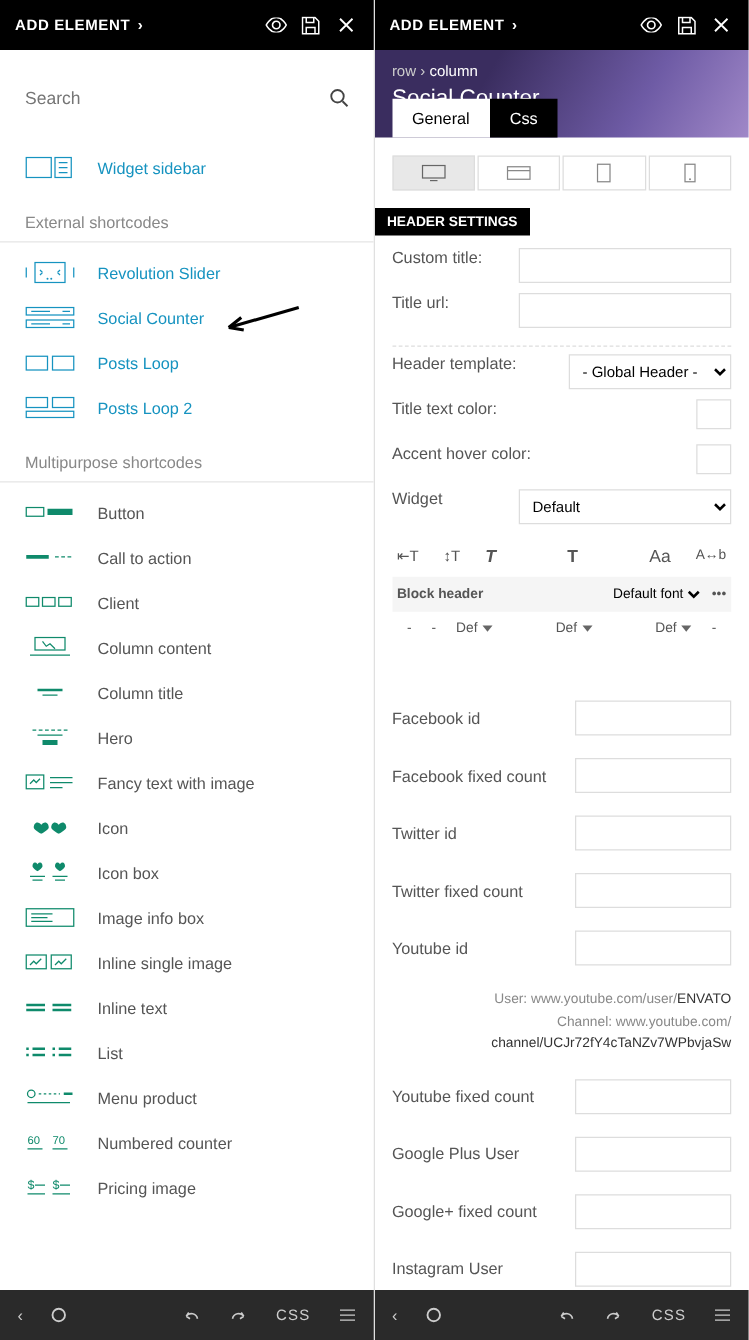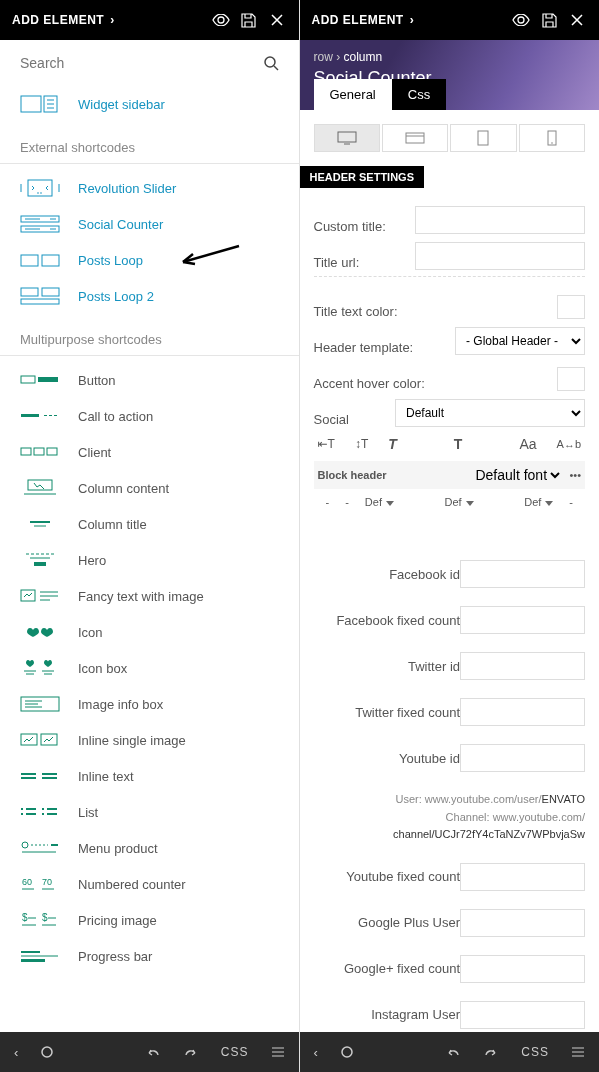--- a/index.html
+++ b/index.html
@@ -5,54 +5,54 @@
 *{margin:0;padding:0;box-sizing:border-box;font-family:Arial,Helvetica,sans-serif;}
 body{width:599px;height:1072px;overflow:hidden;background:#fff;font-size:13px;color:#555;}
 .wrap{display:flex;width:100%;height:100%;}
 .panel{width:50%;display:flex;flex-direction:column;position:relative;}
 .panel-left{border-right:1px solid #e0e0e0;}
 .topbar{height:40px;background:#000;color:#fff;display:flex;align-items:center;padding:0 12px;gap:8px;}
 .add-el{font-weight:bold;font-size:12px;letter-spacing:0.5px;display:flex;align-items:center;gap:6px;}
 .topbar .spacer{flex:1;}
 .topbar .ico{width:20px;height:20px;display:flex;align-items:center;justify-content:center;cursor:pointer;}
 .scroll{flex:1;overflow-y:auto;overflow-x:hidden;}
-.search-row{display:flex;align-items:center;padding:15px 20px;border-bottom:0;gap:16px;}
+.search-row{display:flex;align-items:center;padding:30px 20px;border-bottom:0;gap:16px;}
 .search-input{flex:1;border:none;outline:none;font-size:14px;color:#888;}
 .search-icon{color:#555;}
 .side-item{display:flex;align-items:center;height:36px;padding:0 20px;gap:18px;cursor:pointer;}
 .side-item.active{color:#1693c0;}
 .side-icon{width:40px;height:20px;display:flex;align-items:center;justify-content:center;}
 .sect-head{padding:18px 20px 8px;color:#888;font-size:13px;border-bottom:1px solid #e5e5e5;margin-bottom:6px;}
 .banner{height:70px;background:linear-gradient(120deg,#3a2d5f 30%,#6e5ba5 70%,#a088c8);color:#fff;padding:10px 14px;position:relative;}
 .crumb{font-size:12px;color:#ccc;}
 .crumb b{color:#fff;font-weight:normal;}
 .ptitle{font-size:18px;margin-top:4px;}
 .tabs{display:flex;position:absolute;bottom:0;left:14px;}
 .tab{padding:8px 16px;font-size:13px;background:#000;color:#fff;cursor:pointer;margin-top:32px;}
 .tab.active{background:#fff;color:#000;}
 .device-row{display:flex;padding:14px;gap:2px;}
 .device{flex:1;height:28px;border:1px solid #ddd;display:flex;align-items:center;justify-content:center;cursor:pointer;}
 .device.active{background:#e8e8e8;}
 .sect-label{background:#000;color:#fff;font-size:11px;font-weight:bold;padding:5px 10px;display:inline-block;margin-left:0;}
 .sect-label-wrap{padding:0 14px;}
 .form{padding:10px 14px;}
-.frow{display:flex;align-items:flex-end;min-height:36px;font-size:13px;}
+.frow{display:flex;align-items:flex-start;min-height:36px;font-size:13px;}
 .flab{flex:1;}
 .finput{width:170px;height:28px;border:1px solid #ddd;padding:0 6px;font-size:12px;}
-.fselect{width:190px;height:28px;border:1px solid #ddd;font-size:12px;padding:0 6px;background:#fff;}
+.fselect{width:170px;height:28px;border:1px solid #ddd;font-size:12px;padding:0 6px;background:#fff;}
 .fcolor{width:28px;height:24px;border:1px solid #ddd;}
 .hr{border:none;border-top:1px dashed #ddd;margin:6px 0;}
 .tool-row{display:flex;align-items:center;height:34px;gap:20px;padding:0 4px;font-size:14px;font-family:Georgia,serif;}
 .tool-row2{display:flex;align-items:center;height:28px;gap:6px;font-size:11px;padding:0 4px;background:#f5f5f5;}
 .tool-row2 .lbl{flex:1;font-weight:bold;}
-.sel-sm{font-size:14px;border:none;background:transparent;}
+.sel-sm{font-size:11px;border:none;background:transparent;}
 .tool-row3{display:flex;align-items:center;height:26px;gap:16px;font-size:11px;padding:0 12px;}
 .sfields{padding:6px 14px;}
 .srow{display:flex;align-items:center;min-height:46px;font-size:13px;}
-.srow .flab{flex:1;text-align:right;}
+.srow .flab{flex:1;}
 .srow input{width:125px;height:28px;border:1px solid #ddd;padding:0 6px;}
 .hint{font-size:11px;color:#888;text-align:right;padding:4px 14px;line-height:1.6;}
 .hint b{color:#333;font-weight:normal;}
 .footbar{height:40px;background:#2a2a2a;color:#ccc;display:flex;align-items:center;padding:0 14px;gap:22px;}
 .footbar .sp{flex:1;}
 .arrow-ann{position:absolute;left:175px;top:242px;pointer-events:none;z-index:5;}
 svg{display:block;}
 .triangle-down{width:0;height:0;border-left:4px solid transparent;border-right:4px solid transparent;border-top:5px solid #666;display:inline-block;vertical-align:middle;margin-left:4px;}
 </style>
 </head>
@@ -317,30 +317,20 @@
               <text x="2" y="9" font-size="10" fill="#0f8a6b" font-family="Arial">$</text>
               <text x="22" y="9" font-size="10" fill="#0f8a6b" font-family="Arial">$</text>
               <line x1="8" y1="6" x2="16" y2="6" stroke="#0f8a6b"></line>
               <line x1="28" y1="6" x2="36" y2="6" stroke="#0f8a6b"></line>
               <line x1="2" y1="13" x2="16" y2="13" stroke="#0f8a6b"></line>
               <line x1="22" y1="13" x2="36" y2="13" stroke="#0f8a6b"></line>
             </svg>
           </span>
           <span style="color:#555">Pricing image</span>
         </div>
-    <div class="side-item" style="color:#0f8a6b">
-          <span class="side-icon">
-            <svg width="40" height="12">
-              <line x1="1" y1="2" x2="20" y2="2" stroke="#0f8a6b" stroke-width="2"></line>
-              <line x1="1" y1="6" x2="38" y2="6" stroke="#0f8a6b"></line>
-              <rect x="1" y="9" width="24" height="3" fill="#0f8a6b"></rect>
-            </svg>
-          </span>
-          <span style="color:#555">Progress bar</span>
-        </div>
   </div>
   <div class="footbar">
     <span>‹</span>
     <span>
           <svg width="14" height="14">
             <circle cx="7" cy="7" r="5" fill="none" stroke="#ccc" stroke-width="1.5"></circle>
           </svg>
         </span>
     <span class="sp"></span>
     <span>
@@ -430,33 +420,33 @@
       <div class="frow">
             <span class="flab">Custom title:</span>
             <input class="finput" style="">
           </div>
       <div class="frow">
             <span class="flab">Title url:</span>
             <input class="finput" style="">
           </div>
       <hr class="hr">
       <div class="frow">
+            <span class="flab">Header template:</span>
+            <select class="fselect" style="width:130px"><option>- Global Header -</option></select>
+          </div>
+      <div class="frow">
             <span class="flab">Title text color:</span>
             <div class="fcolor"></div>
-          </div>
-      <div class="frow">
-            <span class="flab">Header template:</span>
-            <select class="fselect" style="width:130px"><option>- Global Header -</option></select>
           </div>
       <div class="frow">
             <span class="flab">Accent hover color:</span>
             <div class="fcolor"></div>
           </div>
       <div class="frow">
-            <span class="flab">Social</span>
+            <span class="flab">Widget</span>
             <select class="fselect"><option>Default</option></select>
           </div>
       <div class="tool-row">
         <span style="font-size:12px;">⇤T</span>
         <span style="font-size:12px;">↕T</span>
         <span style="font-style:italic;font-weight:bold;">T</span>
         <span style="flex:1"></span>
         <span style="font-weight:bold;">T</span>
         <span style="flex:1"></span>
         <span>Aa</span>

